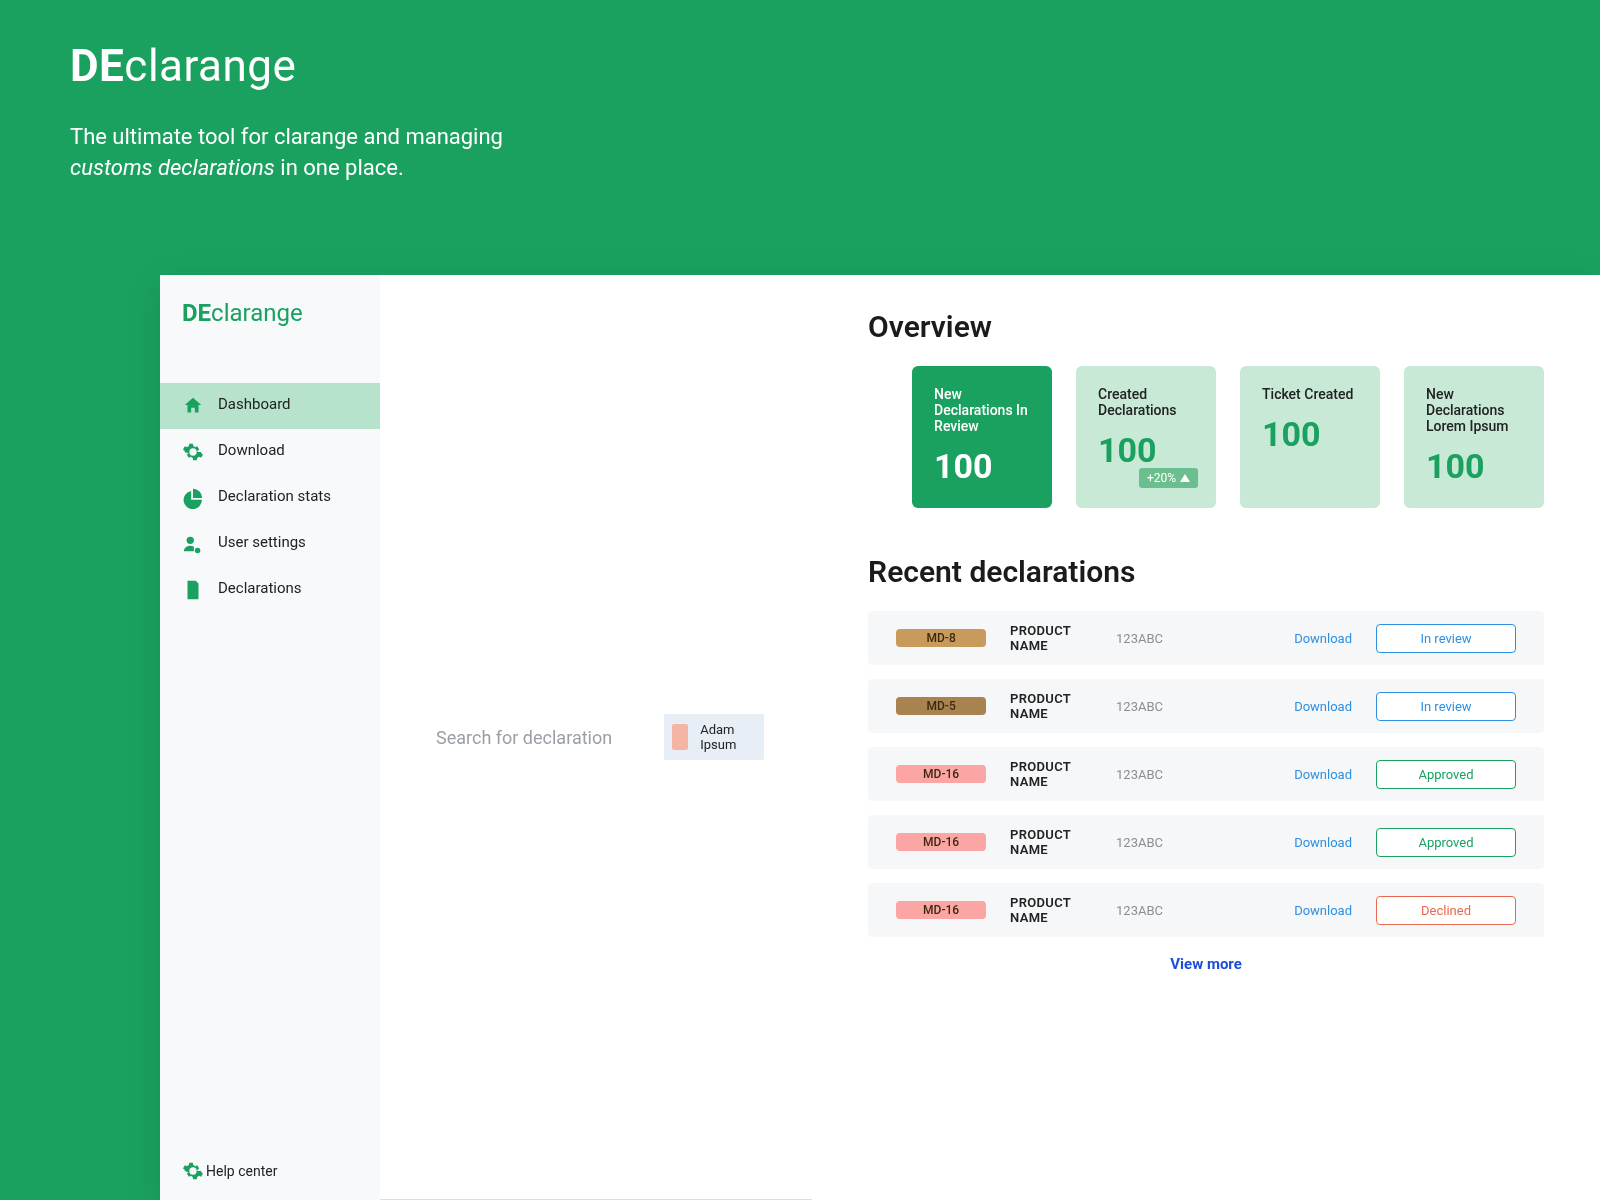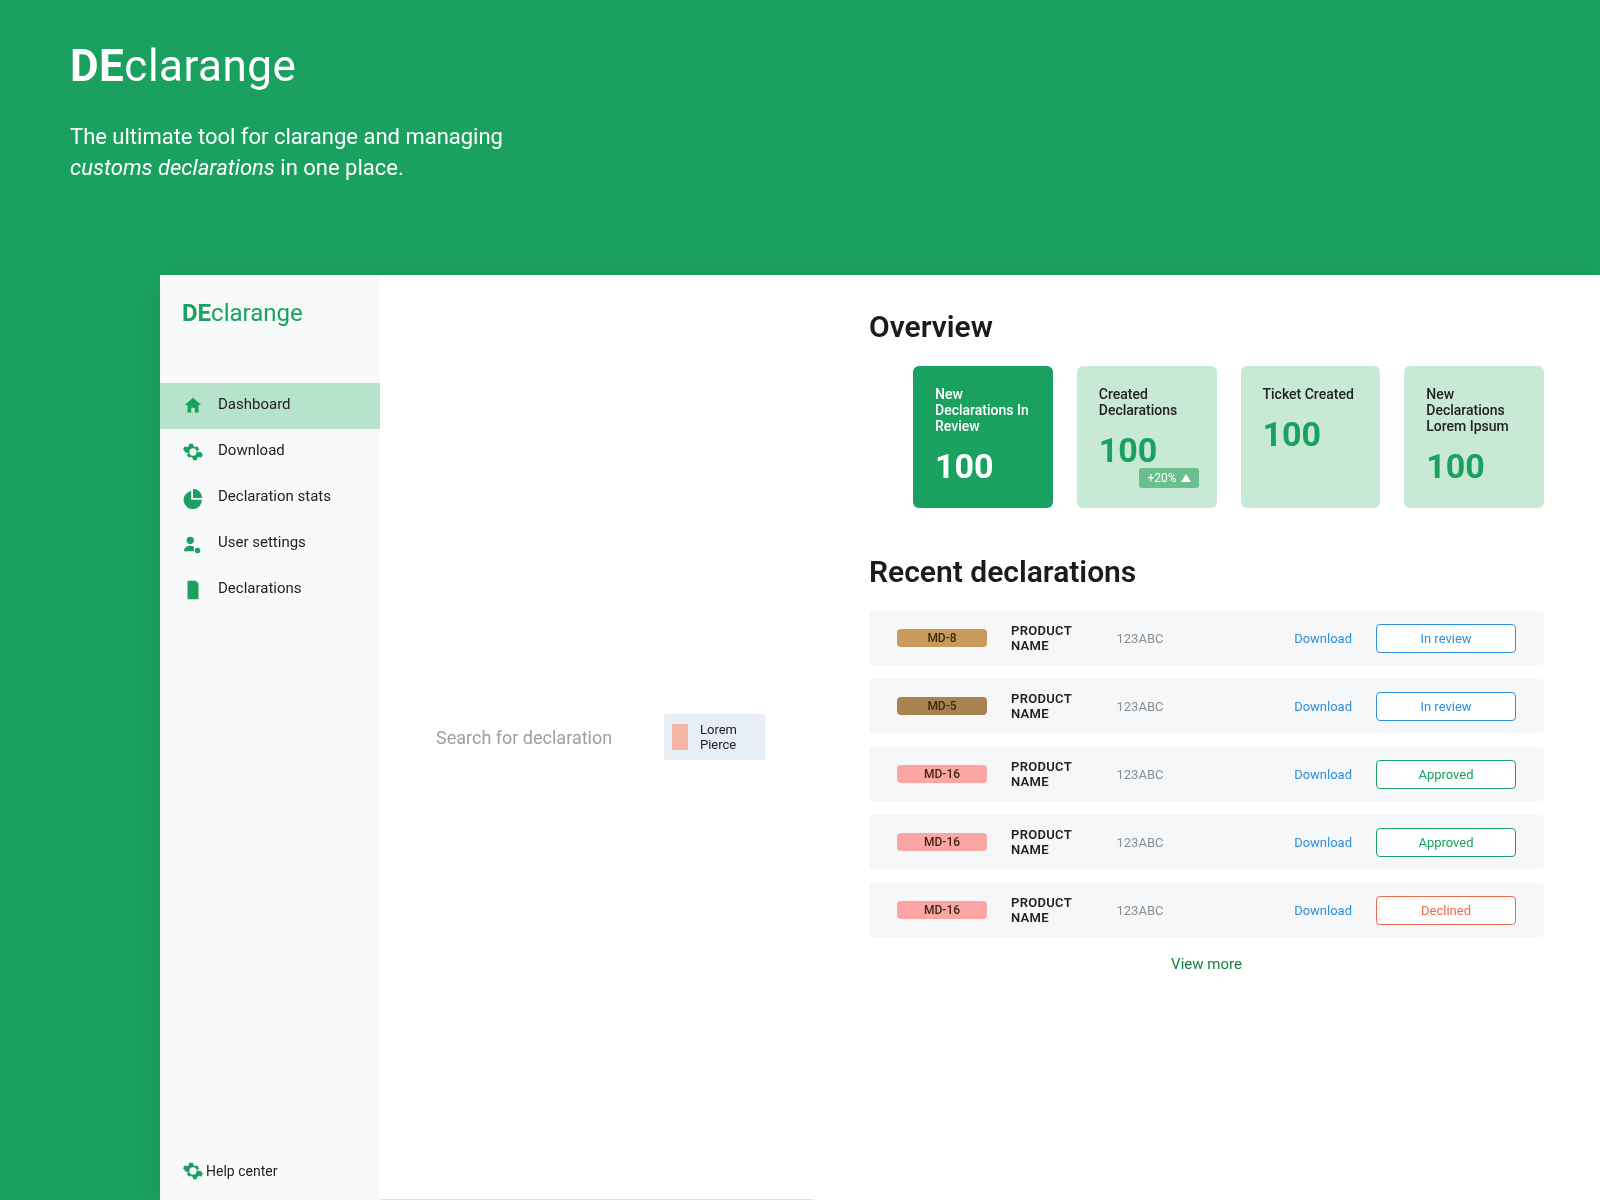--- a/index.html
+++ b/index.html
@@ -48,21 +48,21 @@
 .pill.tan { background: #c89a5b; }
 .pill.brown { background: #a8824f; }
 .pill.orange { background: #fca5a5; }
 .prod { font-size: 13px; font-weight: 600; letter-spacing: 0.3px; color: #222; }
 .code { font-size: 13px; color: #8a8f94; }
 .download { font-size: 13px; color: #2f8fe0; cursor: pointer; text-align: right; }
 .status { font-size: 13px; text-align: center; padding: 6px 0; border-radius: 4px; border: 1px solid; background: #fff; }
 .status.in-review { color: #2f8fe0; border-color: #2f8fe0; }
 .status.approved { color: #1aa160; border-color: #1aa160; }
 .status.declined { color: #e86a4f; border-color: #e86a4f; }
-.view-more { text-align: center; margin: 18px 0 8px; font-size: 15px; font-weight: 400; color: #15803d; cursor: pointer; }
+.view-more { text-align: center; margin: 18px 0 8px; font-size: 15px; font-weight: 700; color: #1d4ed8; cursor: pointer; }
 </style>
 </head>
 <body>
 
 <div class="hero">
   <div class="hero-logo">
     <span class="bold">DE</span><span>clarange</span>
   </div>
   <div class="hero-sub">
     <span>The ultimate tool for clarange and managing</span><br>
@@ -126,21 +126,21 @@
       </span>
       <span>Help center</span>
     </div>
   </aside>
 
   <main class="main">
     <div class="topbar">
       <input class="search" placeholder="Search for declaration" style="">
       <div class="user-chip">
         <div class="avatar"></div>
-        <span class="user-name">Lorem Pierce</span>
+        <span class="user-name">Adam Ipsum</span>
       </div>
     </div>
 
     <div class="content">
       <h2 class="section">Overview</h2>
       <div class="cards" id="cards">
           <div class="card primary">
             <div class="card-title">New Declarations In Review</div>
             <div class="card-value">100</div>
           </div>

